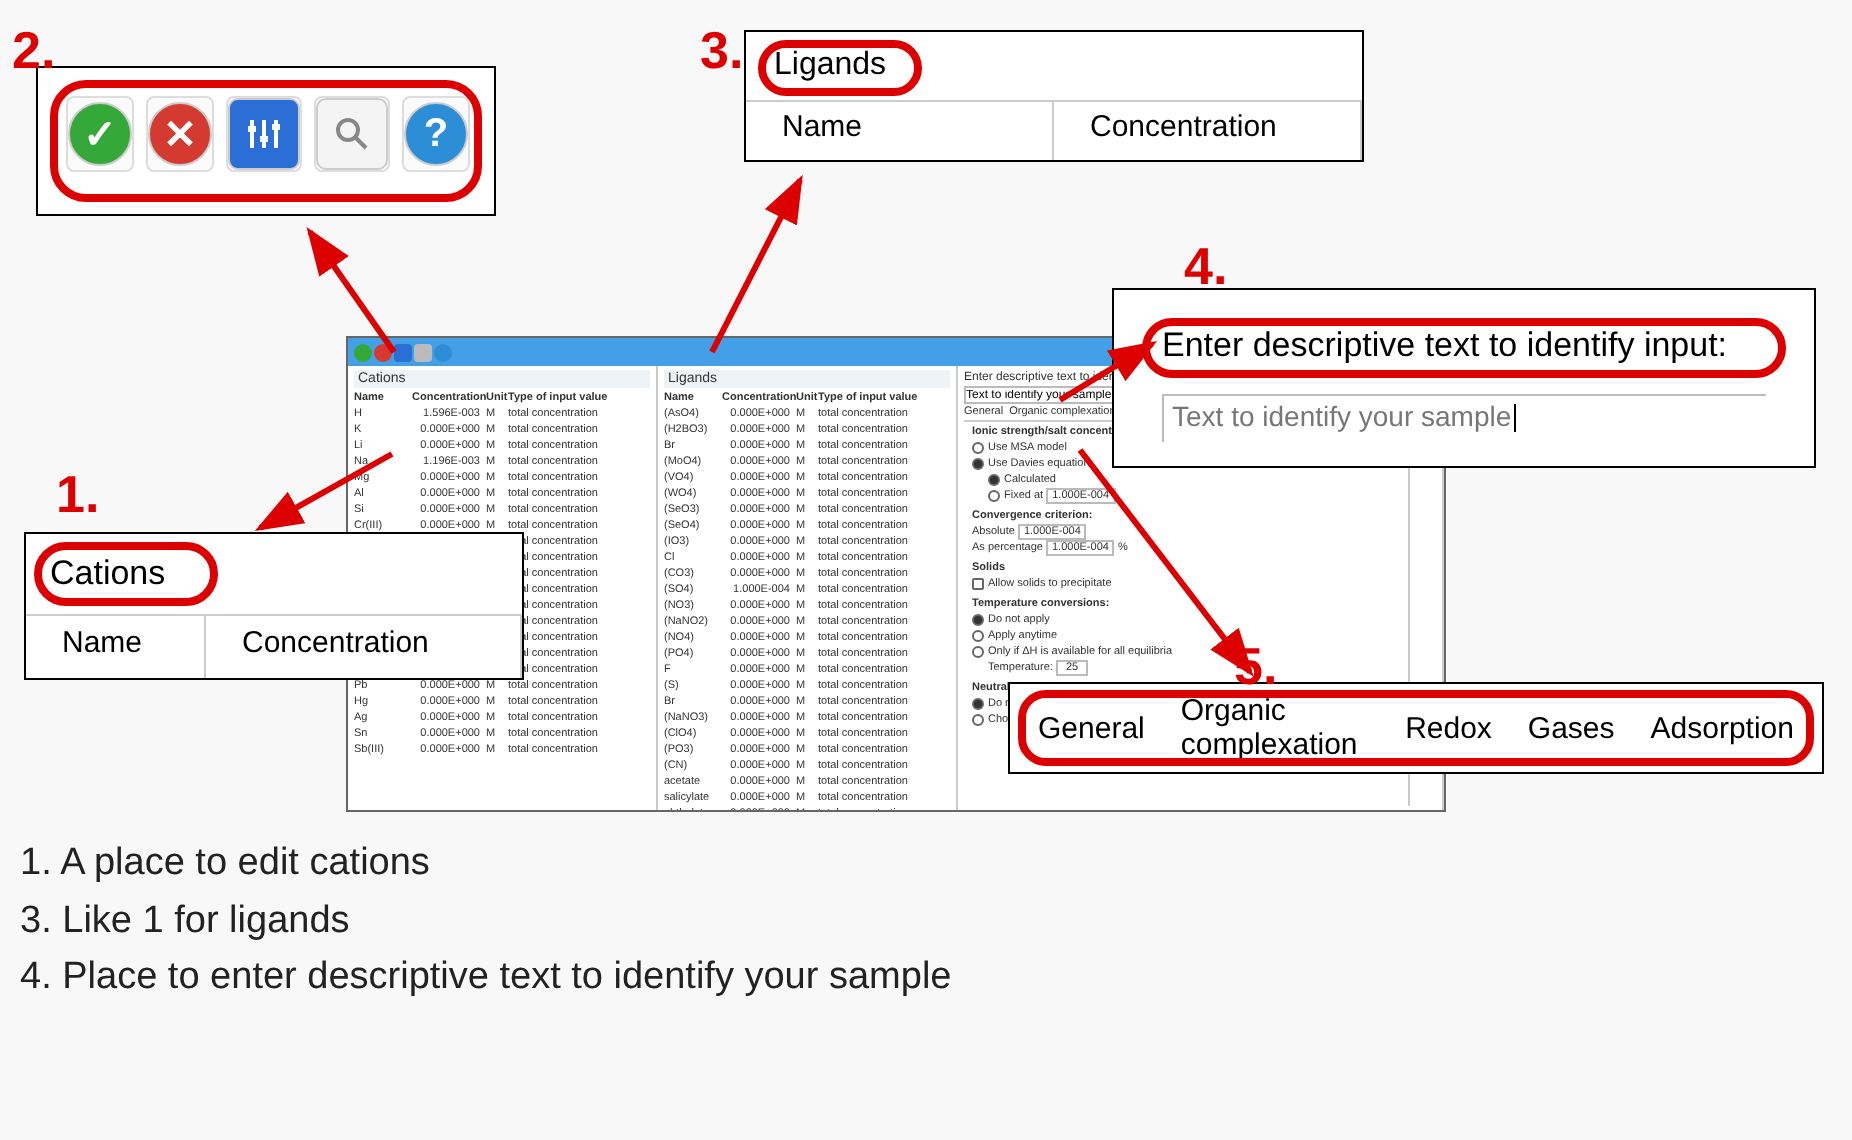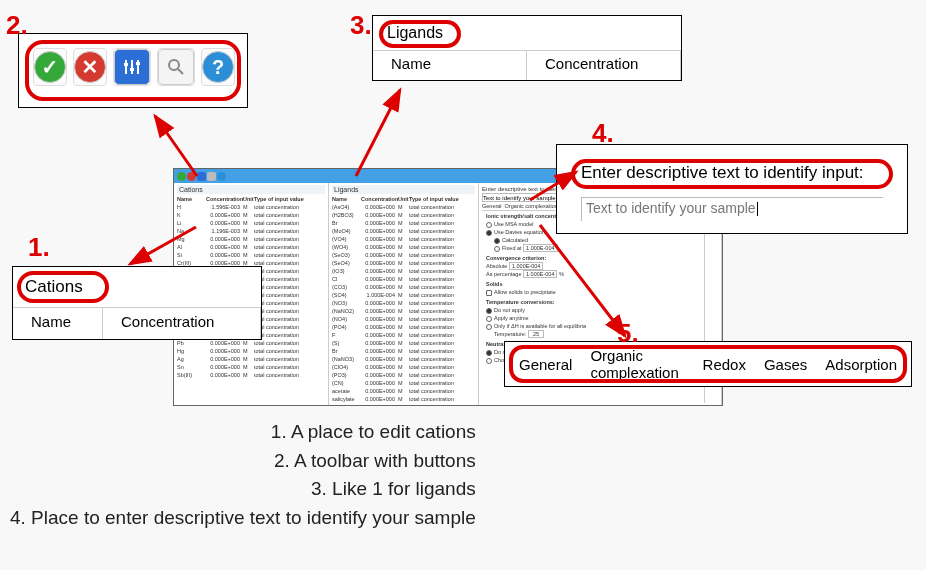--- a/index.html
+++ b/index.html
@@ -47,21 +47,21 @@
   
   #co5 { left: 504px; top: 341px; width: 408px; height: 46px; }
   #co5 .ring { left: 4px; top: 3px; right: 4px; bottom: 3px; border-radius:14px; }
   #co5 .tabs { display:flex; height:100%; align-items:center; padding:0 10px; gap:10px; font-size:15px; }
   #co5 .tabs div { padding: 3px 4px; }
 
   
   .marker { position:absolute; color:#d00; font-weight:bold; font-size:26px; }
 
   
-  #explain { position:absolute; left:10px; top:418px; font-size:19px; line-height:1.5; color:#222;text-align:right; }
+  #explain { position:absolute; left:10px; top:418px; font-size:19px; line-height:1.5; color:#222; }
 
   
   #arrows { position:absolute; left:0; top:0; width:926px; height:570px; pointer-events:none; }
 
   
   #app { position:absolute; left:173px; top:168px; width:550px; height:238px; background:#fff; border:1px solid #666; font-size:6px; color:#333; }
   #appbar { height:14px; background:#43a0e6; display:flex; align-items:center; padding:0 3px; gap:1px; }
   .mini { width:9px; height:9px; display:inline-block; border-radius:50%; }
   .mini.g{background:#35a83a;} .mini.r{background:#d43a2f;} .mini.b{background:#2b6fd6; border-radius:2px;} .mini.q{background:#bbb;border-radius:2px;} .mini.h{background:#2b8ed6;}
   #appbody { display:flex; height:calc(100% - 14px); }
@@ -538,16 +538,15 @@
 
   <line x1="196" y1="227" x2="130" y2="264" stroke="#d00" stroke-width="3" marker-end="url(#ah)"></line>
 
   <line x1="530" y1="200" x2="576" y2="172" stroke="#d00" stroke-width="3" marker-end="url(#ah)"></line>
 
   <line x1="540" y1="225" x2="625" y2="336" stroke="#d00" stroke-width="3" marker-end="url(#ah)"></line>
 </svg>
 
 <div id="explain">
   <div>1. A place to edit cations</div>
-  <div>2. A toolbar with buttons</div>
   <div>3. Like 1 for ligands</div>
   <div>4. Place to enter descriptive text to identify your sample</div>
 </div>
 
 </body></html>

